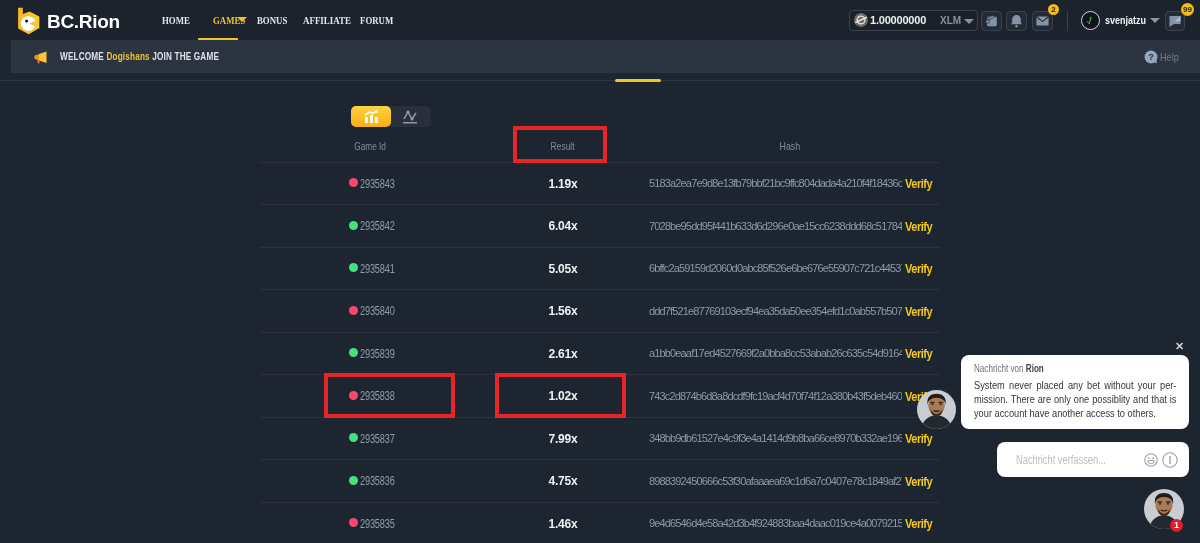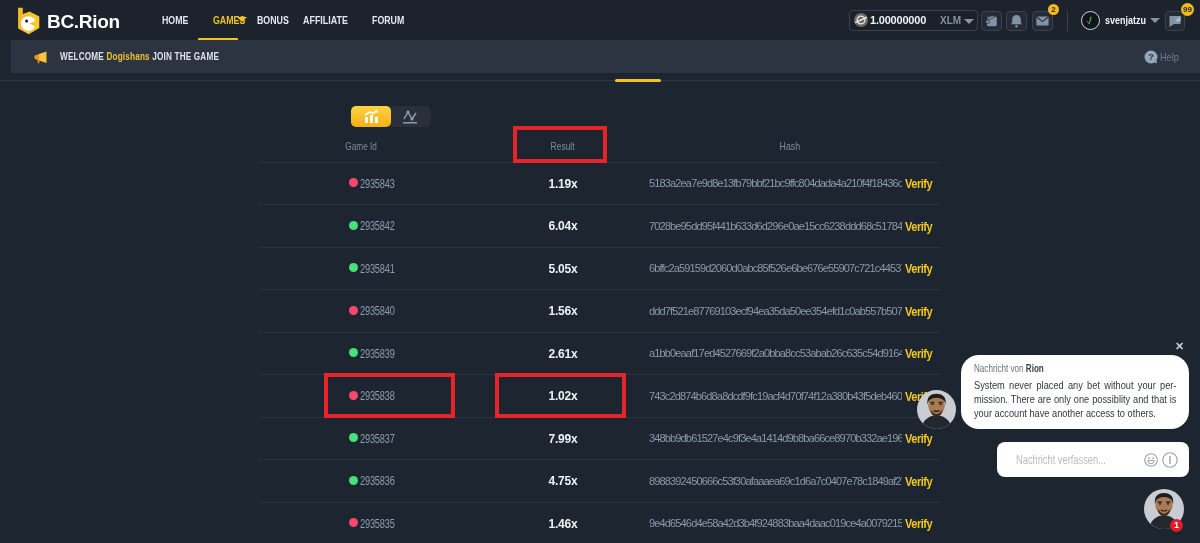--- a/index.html
+++ b/index.html
@@ -4,21 +4,21 @@
 <style>
   * { margin:0; padding:0; box-sizing:border-box; }
   html,body { width:1200px; height:543px; overflow:hidden; }
   body { background:#1d2630; font-family:"Liberation Sans", sans-serif; position:relative; }
   .abs { position:absolute; }
   .sx { display:inline-block; transform-origin:0 50%; white-space:nowrap; }
 
   
   #header { position:absolute; left:0; top:0; width:1200px; height:40px; background:#1d232d; }
   #logoTxt { position:absolute; left:47px; top:11px; font-size:19px; font-weight:800; color:#fff; letter-spacing:-0.3px; }
-  .nav { position:absolute; top:0; height:26px; line-height:41px; font-size:11px; font-weight:bold; color:#e3e8ec; letter-spacing:0; white-space:nowrap; transform-origin:0 50%; }
+  .nav { position:absolute; top:0; height:26px; line-height:41px; font-size:11px; font-weight:bold; color:#e3e8ec; letter-spacing:0; white-space:nowrap; transform-origin:0 50%;font-family:Liberation Serif, serif; }
   .nav.yellow { color:#f2c321; }
   #gamesUnderline { position:absolute; left:198px; top:37.5px; width:40px; height:3px; background:#f2c321; border-radius:1px; }
   .caret { display:inline-block; width:0; height:0; border-left:5px solid transparent; border-right:5px solid transparent; border-top:5px solid #f2c321; }
   .caret.grey { border-top-color:#8694a6; }
 
   
   #walletBox { position:absolute; left:849px; top:10px; width:129px; height:21px; border:1px solid #39434f; border-radius:4px; background:#1b2029; }
   #walletAmt { position:absolute; left:870px; top:14px; font-size:11px; font-weight:bold; color:#eef1f4; letter-spacing:-0.2px; }
   #walletCur { position:absolute; left:940px; top:15px; font-size:10px; font-weight:bold; color:#8391a2; }
   .iconBtn { position:absolute; top:11px; width:21px; height:20px; border:1px solid #39434f; border-radius:4px; background:#242b36; }
@@ -47,21 +47,21 @@
   .rowline { position:absolute; left:259px; width:681px; height:1px; background:#2b323d; }
   .dot { position:absolute; width:9px; height:9px; border-radius:50%; }
   .gid { position:absolute; font-size:12px; color:#8f9cab; letter-spacing:-0.2px; }
   .res { position:absolute; font-size:12px; font-weight:bold; color:#eef1f4; width:80px; text-align:center; letter-spacing:-0.2px; }
   .hash { position:absolute; left:649px; width:253px; overflow:hidden; white-space:nowrap; font-size:11px; color:#8b98a8; letter-spacing:-0.85px; }
   .verify { position:absolute; left:905px; font-size:13px; font-weight:bold; color:#f2c71f; letter-spacing:-0.6px; }
 
   .redbox { position:absolute; border:4px solid #e8242b; }
 
   
-  #msgCard { position:absolute; left:961px; top:355px; width:228px; height:74px; background:#fff; border-radius:18px; }
+  #msgCard { position:absolute; left:961px; top:355px; width:228px; height:74px; background:#fff; border-radius:8px; }
   #msgFrom { position:absolute; left:13px; top:8px; font-size:10px; color:#6d7278; }
   #msgFrom b { color:#3c4147; }
   #msgText { position:absolute; left:13px; top:23px; width:241px; font-size:11px; line-height:14.2px; color:#33373c; transform:scaleX(0.84); transform-origin:0 0; }
   #msgText .jl { text-align:justify; text-align-last:justify; }
   #closeX { position:absolute; left:1175px; top:340px; font-size:11px; font-weight:bold; color:#c9ced6; }
   #inputCard { position:absolute; left:997px; top:442px; width:192px; height:35px; background:#fff; border-radius:8px; }
   #placeholder { position:absolute; left:19px; top:11px; font-size:12px; color:#b6bdc5; transform:scaleX(0.775); transform-origin:0 50%; white-space:nowrap; }
 </style>
 </head>
 <body>
@@ -80,21 +80,21 @@
 </div>
 <div id="togR">
   <svg width="42" height="21" viewBox="0 0 42 21">
     <path d="M15 13 L19 6 L23 13 L27 7" stroke="#8e9aa9" stroke-width="1.5" fill="none"></path>
     <circle cx="19" cy="6" r="1.6" fill="#8e9aa9"></circle>
     <circle cx="23" cy="13" r="1.6" fill="#8e9aa9"></circle>
     <rect x="14" y="16" width="14" height="1.5" fill="#8e9aa9"></rect>
   </svg>
 </div>
 
-<div class="th" style="left:340px; width:80px; text-align:left;"><span class="sx" style="transform:scaleX(0.75); transform-origin:50% 50%;">Game Id</span></div>
+<div class="th" style="left:330px; width:80px; text-align:center;"><span class="sx" style="transform:scaleX(0.75); transform-origin:50% 50%;">Game Id</span></div>
 <div class="th" style="left:523px; width:80px; text-align:center;"><span class="sx" style="transform:scaleX(0.77); transform-origin:50% 50%;">Result</span></div>
 <div class="th" style="left:750px; width:80px; text-align:center;"><span class="sx" style="transform:scaleX(0.8); transform-origin:50% 50%;">Hash</span></div>
 
 <div id="rows">
     <div class="rowline" style="top:161.5px"></div>
     <div class="dot" style="left:348.5px; top:178.25px; background:#f9486b"></div>
     <div class="gid" style="left:360px; top:176.75px; transform:scaleX(0.765); transform-origin:0 50%;">2935843</div>
     <div class="res" style="left:523px; top:176.75px">1.19x</div>
     <div class="hash" style="top:177.25px">5183a2ea7e9d8e13fb79bbf21bc9ffc804dada4a210f4f18436c5f</div>
     <div class="verify" style="top:176.25px; transform:scaleX(0.85); transform-origin:0 50%;">Verify</div>
@@ -164,21 +164,21 @@
     <circle cx="11.3" cy="16.6" r="7.4" fill="#fff"></circle>
     <path d="M12.3 16.6 L18.8 13.7 L18.8 19.7 Z" fill="#f6c52b"></path>
     <circle cx="9.6" cy="13.9" r="1.5" fill="#14181f"></circle>
   </svg>
   <div id="logoTxt">BC.Rion</div>
   <div class="nav" style="left:162px;"><span class="sx" style="transform:scaleX(0.8)">HOME</span></div>
   <div class="nav yellow" style="left:213px;"><span class="sx" style="transform:scaleX(0.8)">GAMES</span></div>
     <span class="caret" style="position:absolute; left:237px; top:17px;"></span>
   <div class="nav" style="left:257px;"><span class="sx" style="transform:scaleX(0.8)">BONUS</span></div>
   <div class="nav" style="left:303px;"><span class="sx" style="transform:scaleX(0.81)">AFFILIATE</span></div>
-  <div class="nav" style="left:372px;"><span class="sx" style="transform:scaleX(0.8)">FORUM</span></div>
+  <div class="nav" style="left:360px;"><span class="sx" style="transform:scaleX(0.8)">FORUM</span></div>
   <div id="gamesUnderline"></div>
 
   <div id="walletBox"></div>
   <svg style="position:absolute; left:854px; top:12.5px;" width="14" height="14" viewBox="0 0 14 14">
     <circle cx="7" cy="7" r="7" fill="#6e6965"></circle>
     <circle cx="7" cy="7" r="3.9" fill="none" stroke="#e9e7e5" stroke-width="1.3"></circle>
     <path d="M1.2 9.6 L12.8 4.2" stroke="#e9e7e5" stroke-width="1.5"></path>
   </svg>
   <div id="walletAmt">1.00000000</div>
   <div id="walletCur">XLM</div>

